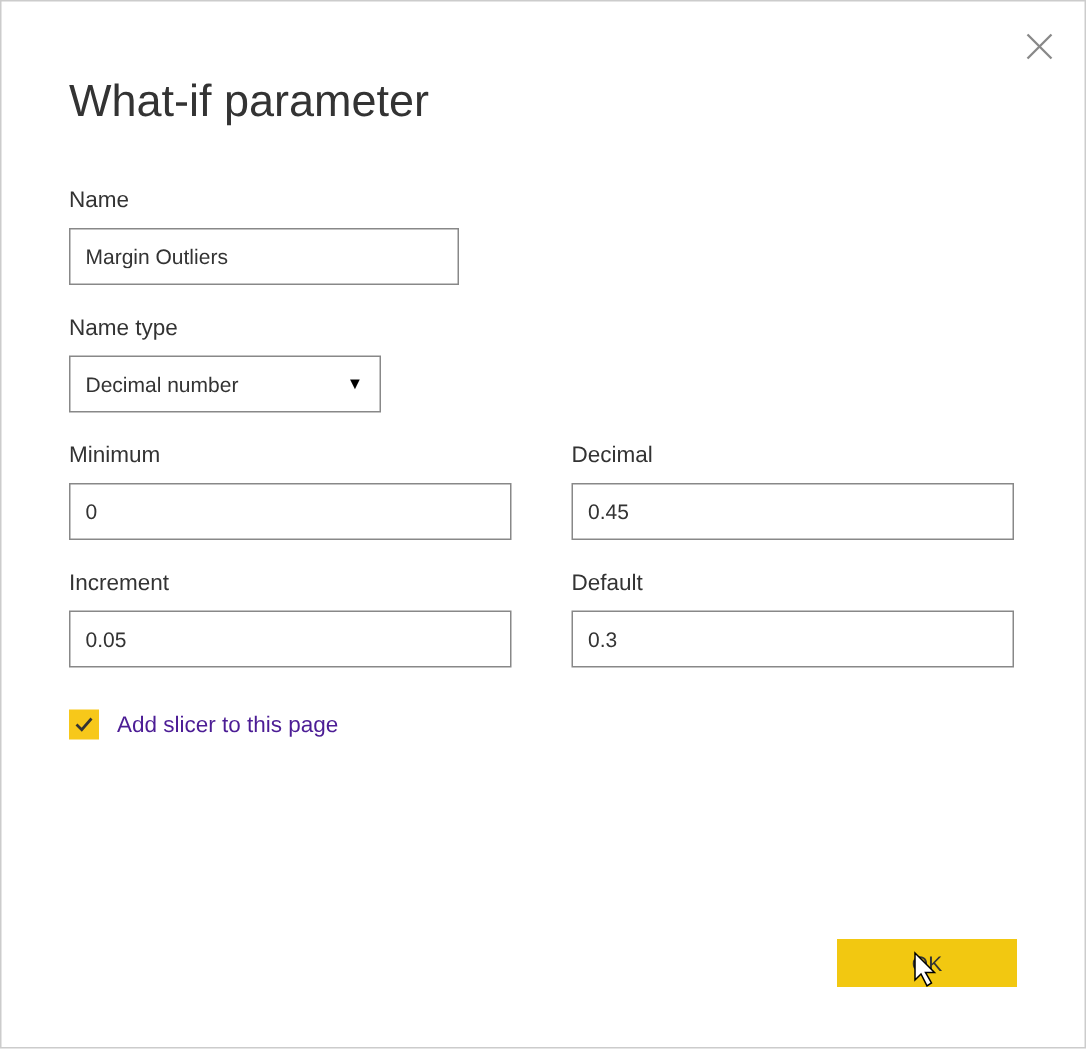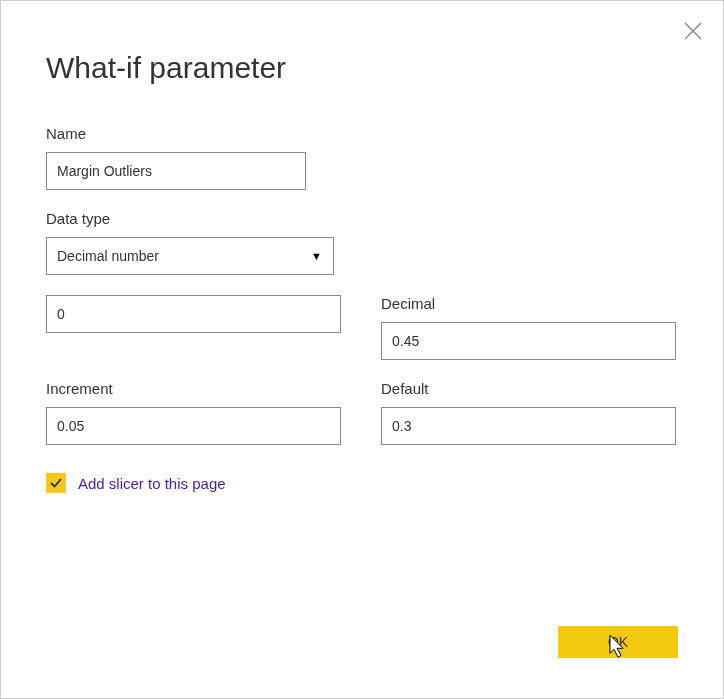--- a/index.html
+++ b/index.html
@@ -65,21 +65,21 @@
       height: 38px;
     }
     .text-input.narrow {
       width: 260px;
     }
     .text-input.wide {
       width: 295px;
     }
     .select-wrapper {
       position: relative;
-      width: 288px;
+      width: 208px;
     }
     .select-input {
       border: 1px solid #888;
       padding: 9px 10px;
       font-size: 14px;
       color: #333;
       font-family: inherit;
       width: 100%;
       height: 38px;
       appearance: none;
@@ -172,32 +172,33 @@
 
   <div class="form-row">
     <div class="form-group">
       <label>Name</label>
       <input type="text" class="text-input narrow" value="Margin Outliers" style="">
     </div>
   </div>
 
   <div class="form-row">
     <div class="form-group">
-      <label>Data type</label>
+      <label>Name type</label>
       <div class="select-wrapper">
         <select class="select-input">
           <option>Decimal number</option>
         </select>
         <span class="select-arrow">▼</span>
       </div>
     </div>
   </div>
 
   <div class="form-row">
     <div class="form-group">
+      <label>Minimum</label>
       <input type="text" class="text-input wide" value="0" style="">
     </div>
     <div class="form-group">
       <label>Decimal</label>
       <input type="text" class="text-input wide" value="0.45" style="">
     </div>
   </div>
 
   <div class="form-row">
     <div class="form-group">

